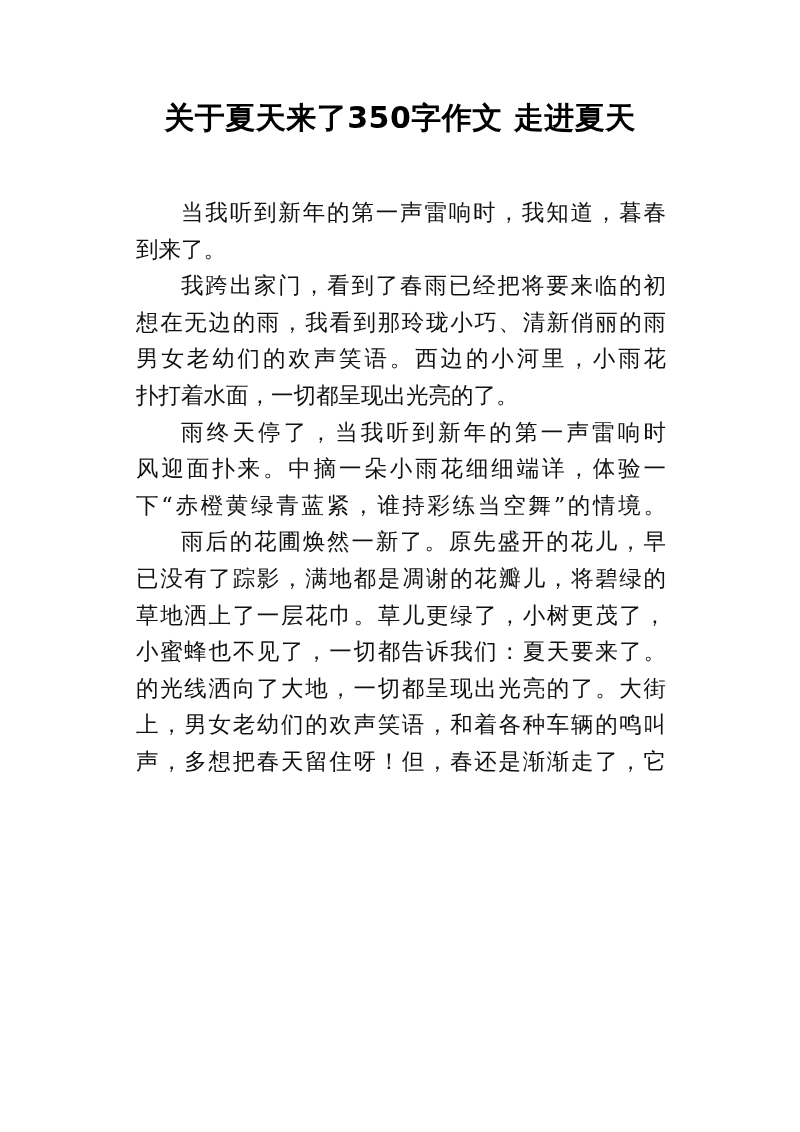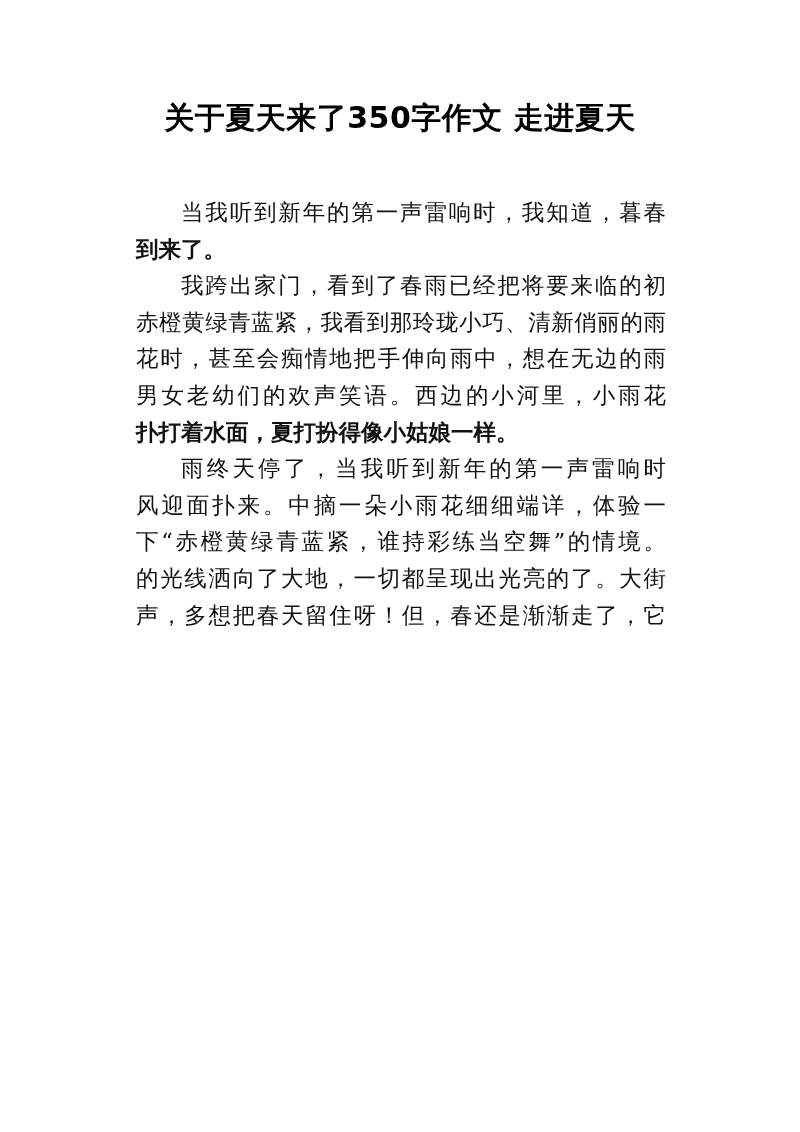--- a/index.html
+++ b/index.html
@@ -47,52 +47,57 @@
     }
     .line {
       display: block;
       height: 36.6px;
       white-space: nowrap;
       text-align: justify;
       text-align-last: justify;
     }
     .line.last {
       text-align-last: left;
-      font-weight: bold;
     }
     .line.indent {
       padding-left: 45px;
     }
   </style>
 </head>
 <body>
 
 <div class="page">
   <div class="title">关于夏天来了350字作文 走进夏天</div>
 
   <div class="body">
 
     <div>
       <span class="line indent">当我听到新年的第一声雷响时，我知道，暮春</span>
       <span class="line last">到来了。</span>
     </div>
 
     <div>
       <span class="line indent">我跨出家门，看到了春雨已经把将要来临的初</span>
-      <span class="line">赤橙黄绿青蓝紧，我看到那玲珑小巧、清新俏丽的雨</span>
-      <span class="line">花时，甚至会痴情地把手伸向雨中，想在无边的雨</span>
+      <span class="line">想在无边的雨，我看到那玲珑小巧、清新俏丽的雨</span>
       <span class="line">男女老幼们的欢声笑语。西边的小河里，小雨花</span>
-      <span class="line last">扑打着水面，夏打扮得像小姑娘一样。</span>
+      <span class="line last">扑打着水面，一切都呈现出光亮的了。</span>
     </div>
 
     <div>
       <span class="line indent">雨终天停了，当我听到新年的第一声雷响时</span>
       <span class="line">风迎面扑来。中摘一朵小雨花细细端详，体验一</span>
       <span class="line">下“赤橙黄绿青蓝紧，谁持彩练当空舞”的情境。</span>
     </div>
 
+    <div>
+      <span class="line indent">雨后的花圃焕然一新了。原先盛开的花儿，早</span>
+      <span class="line">已没有了踪影，满地都是凋谢的花瓣儿，将碧绿的</span>
+      <span class="line">草地洒上了一层花巾。草儿更绿了，小树更茂了，</span>
+      <span class="line">小蜜蜂也不见了，一切都告诉我们：夏天要来了。</span>
+    </div>
 
     <div>
       <span class="line">的光线洒向了大地，一切都呈现出光亮的了。大街</span>
+      <span class="line">上，男女老幼们的欢声笑语，和着各种车辆的鸣叫</span>
       <span class="line">声，多想把春天留住呀！但，春还是渐渐走了，它</span>
     </div>
   </div>
 </div>
 
 </body></html>

